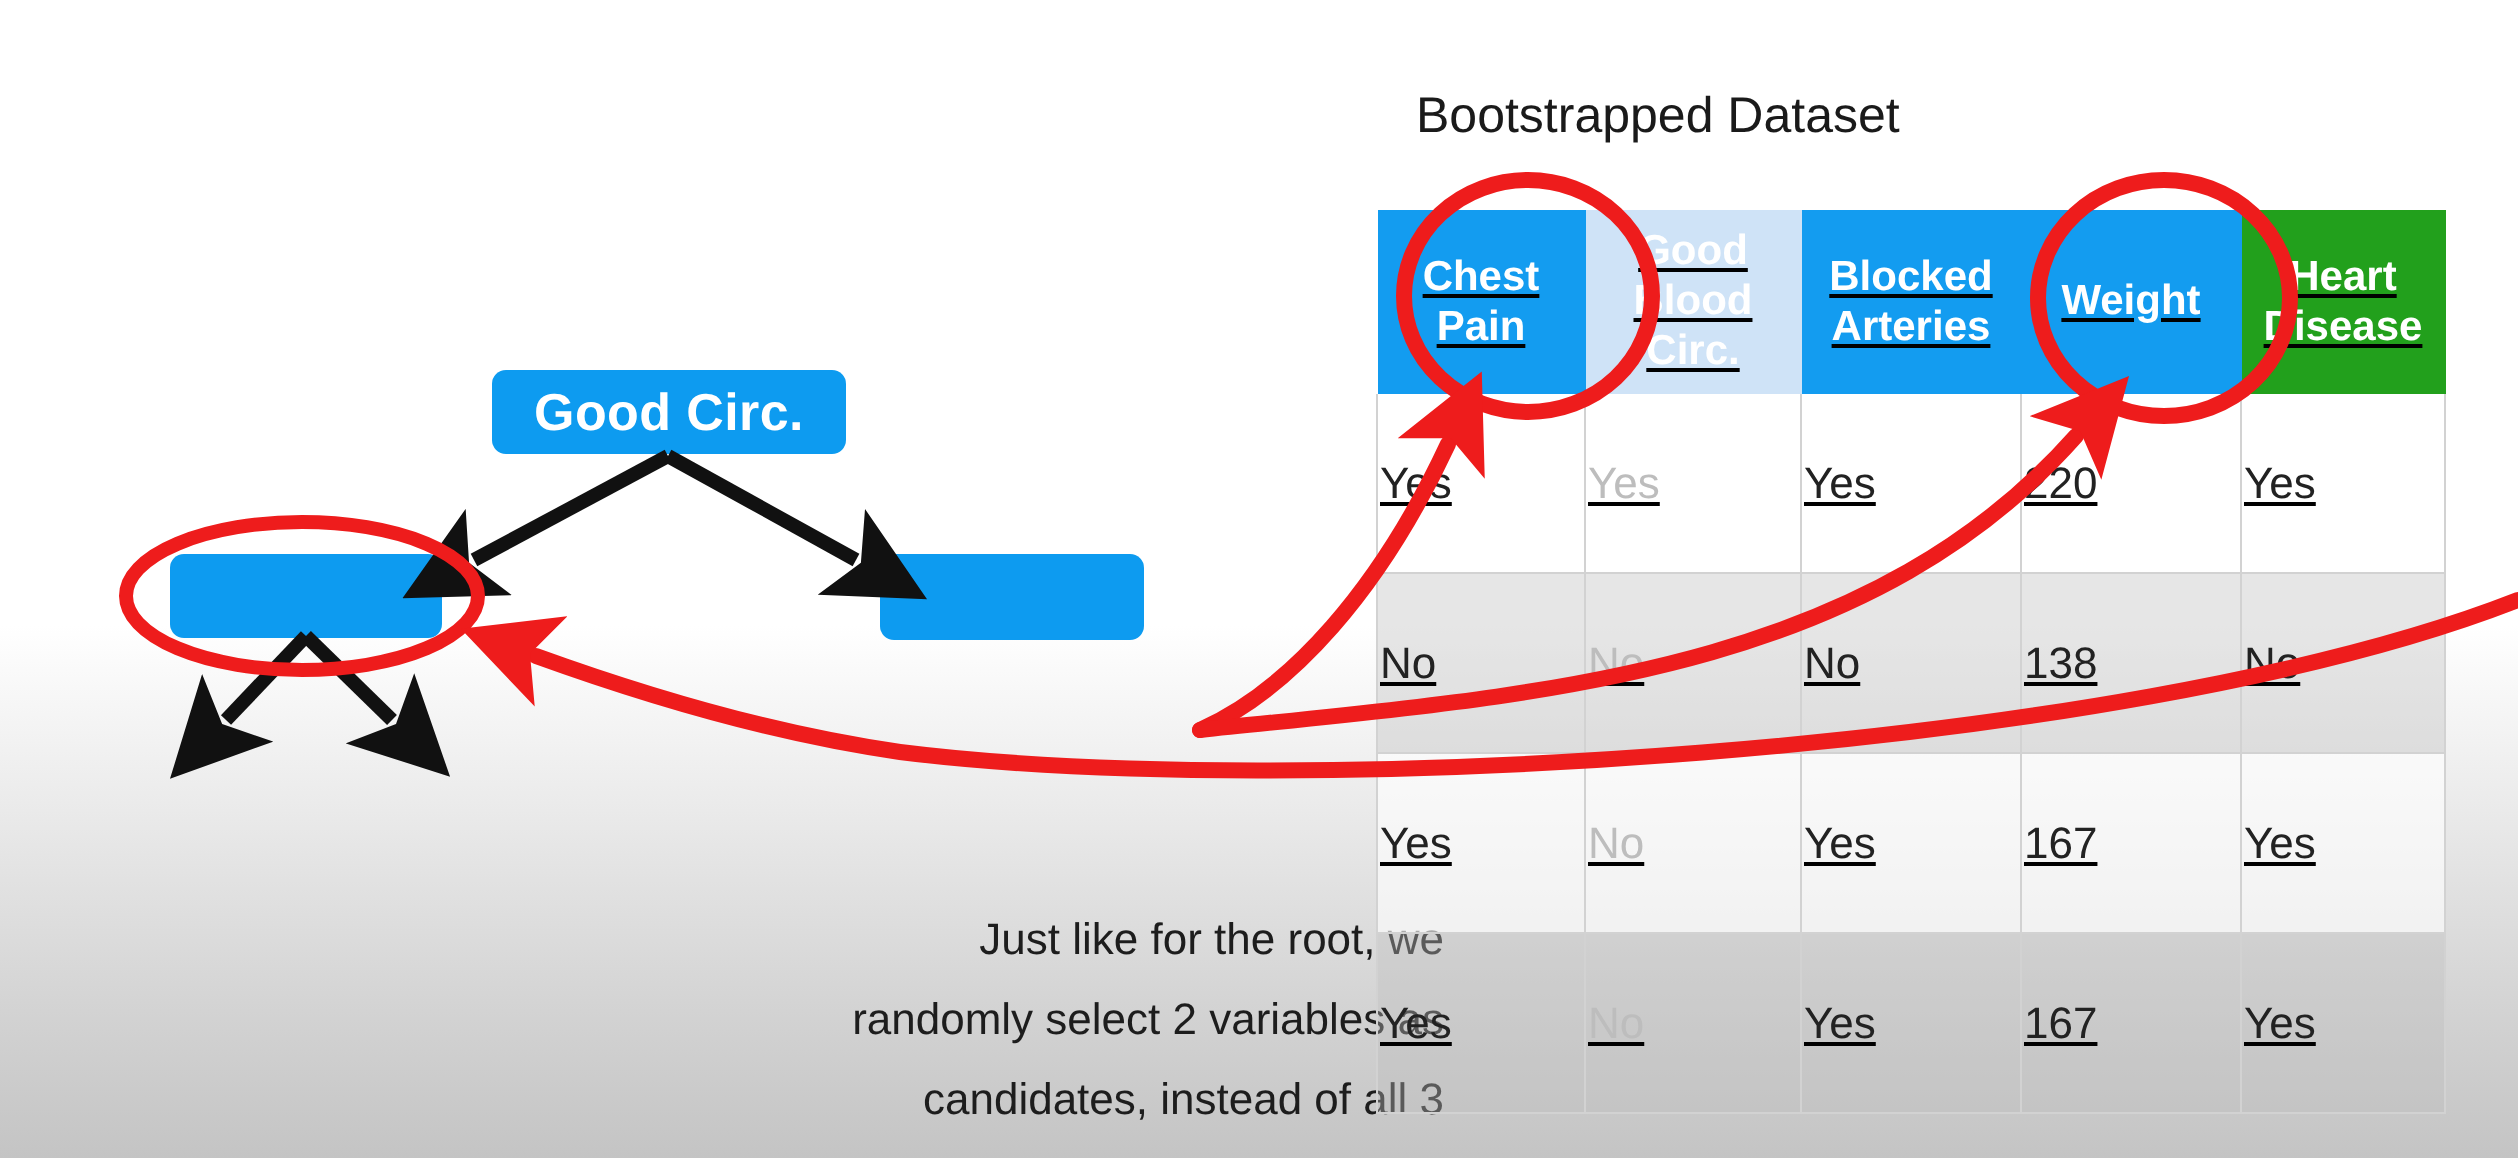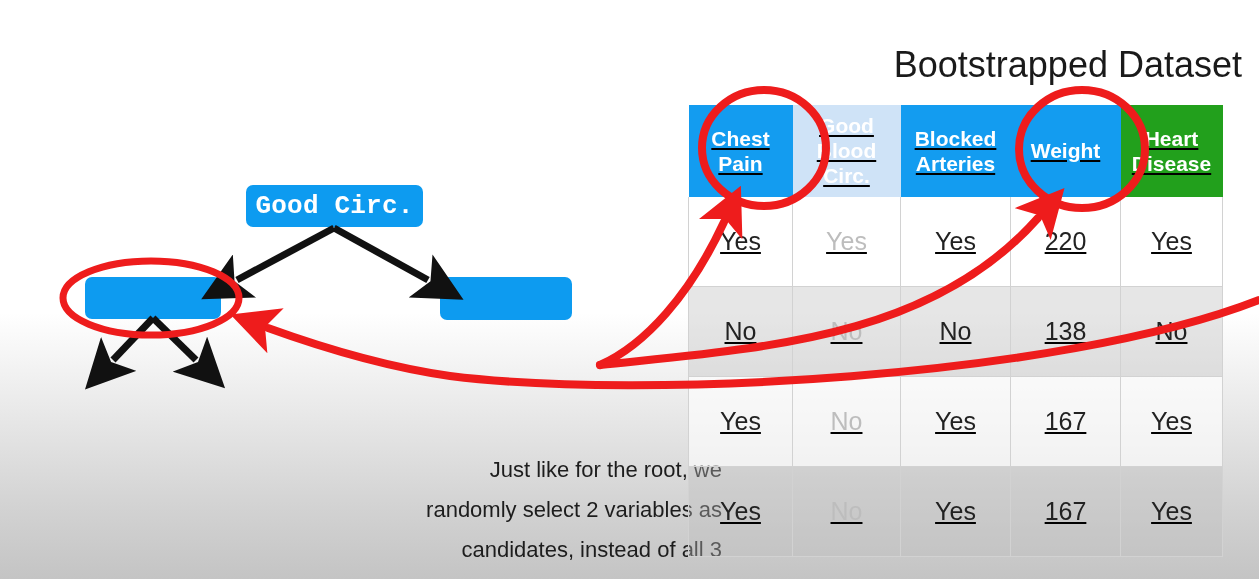--- a/index.html
+++ b/index.html
@@ -24,21 +24,20 @@
     position: absolute;
     background: #0d9bf0;
     border-radius: 7px;
     display: flex;
     align-items: center;
     justify-content: center;
     color: #ffffff;
     font-weight: bold;
     font-size: 26px;
     letter-spacing: .2px;
-    font-family: Liberation Mono, monospace;
   }
   #node-root   { left: 246px; top: 185px; width: 177px; height: 42px; }
   #node-left   { left: 85px;  top: 277px; width: 136px; height: 42px; }
   #node-right  { left: 440px; top: 277px; width: 132px; height: 43px; }
 
   
   #caption {
     position: absolute;
     left: 162px; top: 408px;
     width: 560px;
@@ -48,22 +47,22 @@
     color: #1d1d1d;
     white-space: pre-line;
     margin-top: 42px;
   }
 
   
   #dataset-title {
     position: absolute;
     left: 708px; top: 44px;
     width: 534px;
-    text-align: right;
-    font-size: 36px;
+    text-align: left;
+    font-size: 25px;
     color: #1a1a1a;
   }
 
   
   #dataset-table {
     position: absolute;
     left: 688px; top: 104px;
     width: 534px;
     border-collapse: collapse;
     table-layout: fixed;
@@ -85,23 +84,22 @@
     vertical-align: middle;
     padding: 0 2px;
     border: 1px solid rgba(255,255,255,0.0);
   }
   th.h-blue  { background: #139cf0; }
   th.h-faded { background: #cfe3f7; color: #ffffff; }
   th.h-green { background: #22a01c; }
 
   #dataset-table td {
     height: 90px;
-    text-align: center;
     vertical-align: middle;
-    font-size: 25px;
+    font-size: 22px;
     color: #222222;
     border-right: 1px solid #d2d2d2;
     border-bottom: 1px solid #d2d2d2;
   }
   #dataset-table td:first-child { border-left: 1px solid #d2d2d2; }
   #dataset-table tbody tr.odd  td { background: rgba(255,255,255,0.62); }
   #dataset-table tbody tr.even td { background: rgba(190,190,190,0.38); }
   #dataset-table td.faded { color: #bdbdbd; }
 
   

